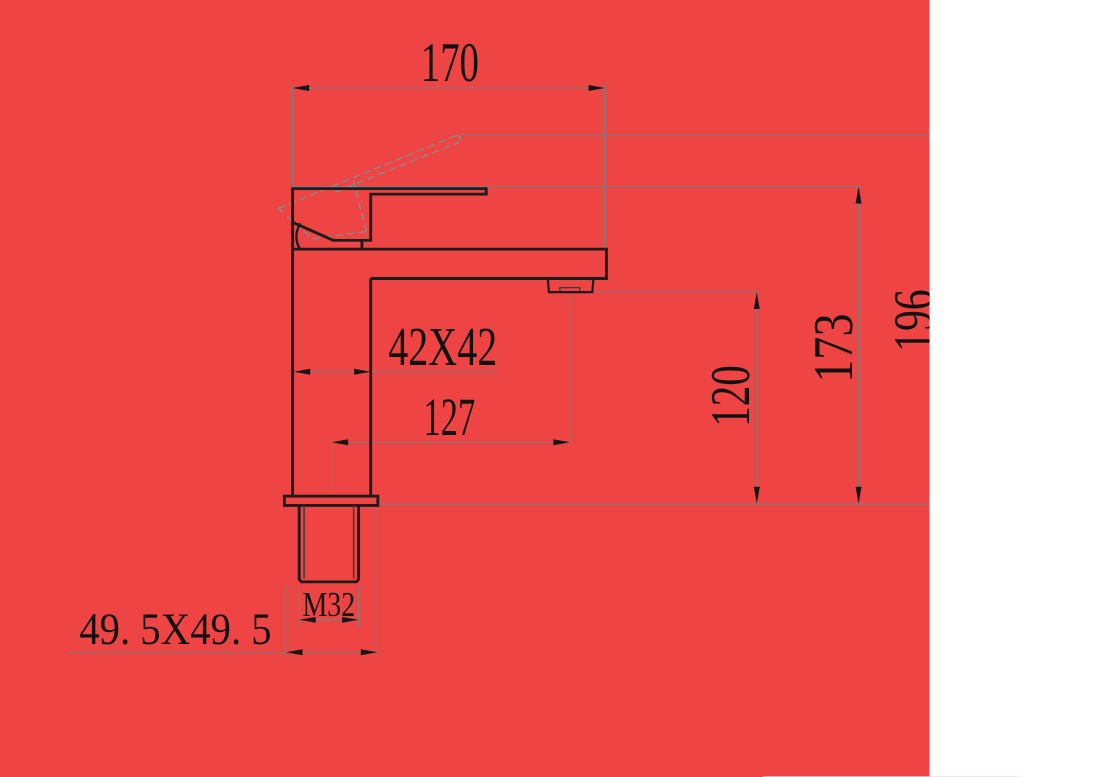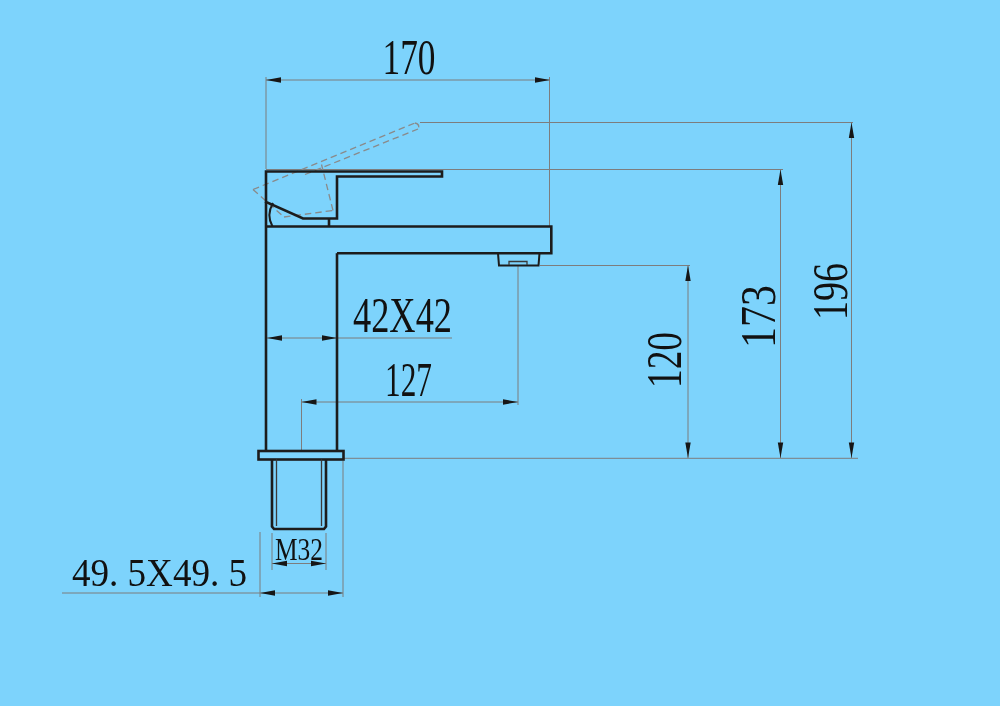--- a/index.html
+++ b/index.html
@@ -2,23 +2,23 @@
 <html><head>
 <meta charset="utf-8">
 <style>
   html, body {
     margin: 0;
     padding: 0;
     background: #ffffff;
   }
   .sheet {
     position: relative;
-    width: 1000px;
+    width: 845px;
     height: 706px;
-    background: #7dd3fc;
+    background: #ef4444;
     overflow: hidden;
   }
   svg { display: block; }
   .dim-text {
     font-family: "Liberation Serif", "DejaVu Serif", serif;
     fill: #111111;
   }
   .thin  { stroke: #7d7d7d; stroke-width: 1;   fill: none; }
   .thick { stroke: #1c1c1c; stroke-width: 2.6; fill: none; stroke-linejoin: miter; }
   .med   { stroke: #1c1c1c; stroke-width: 2;   fill: none; }

